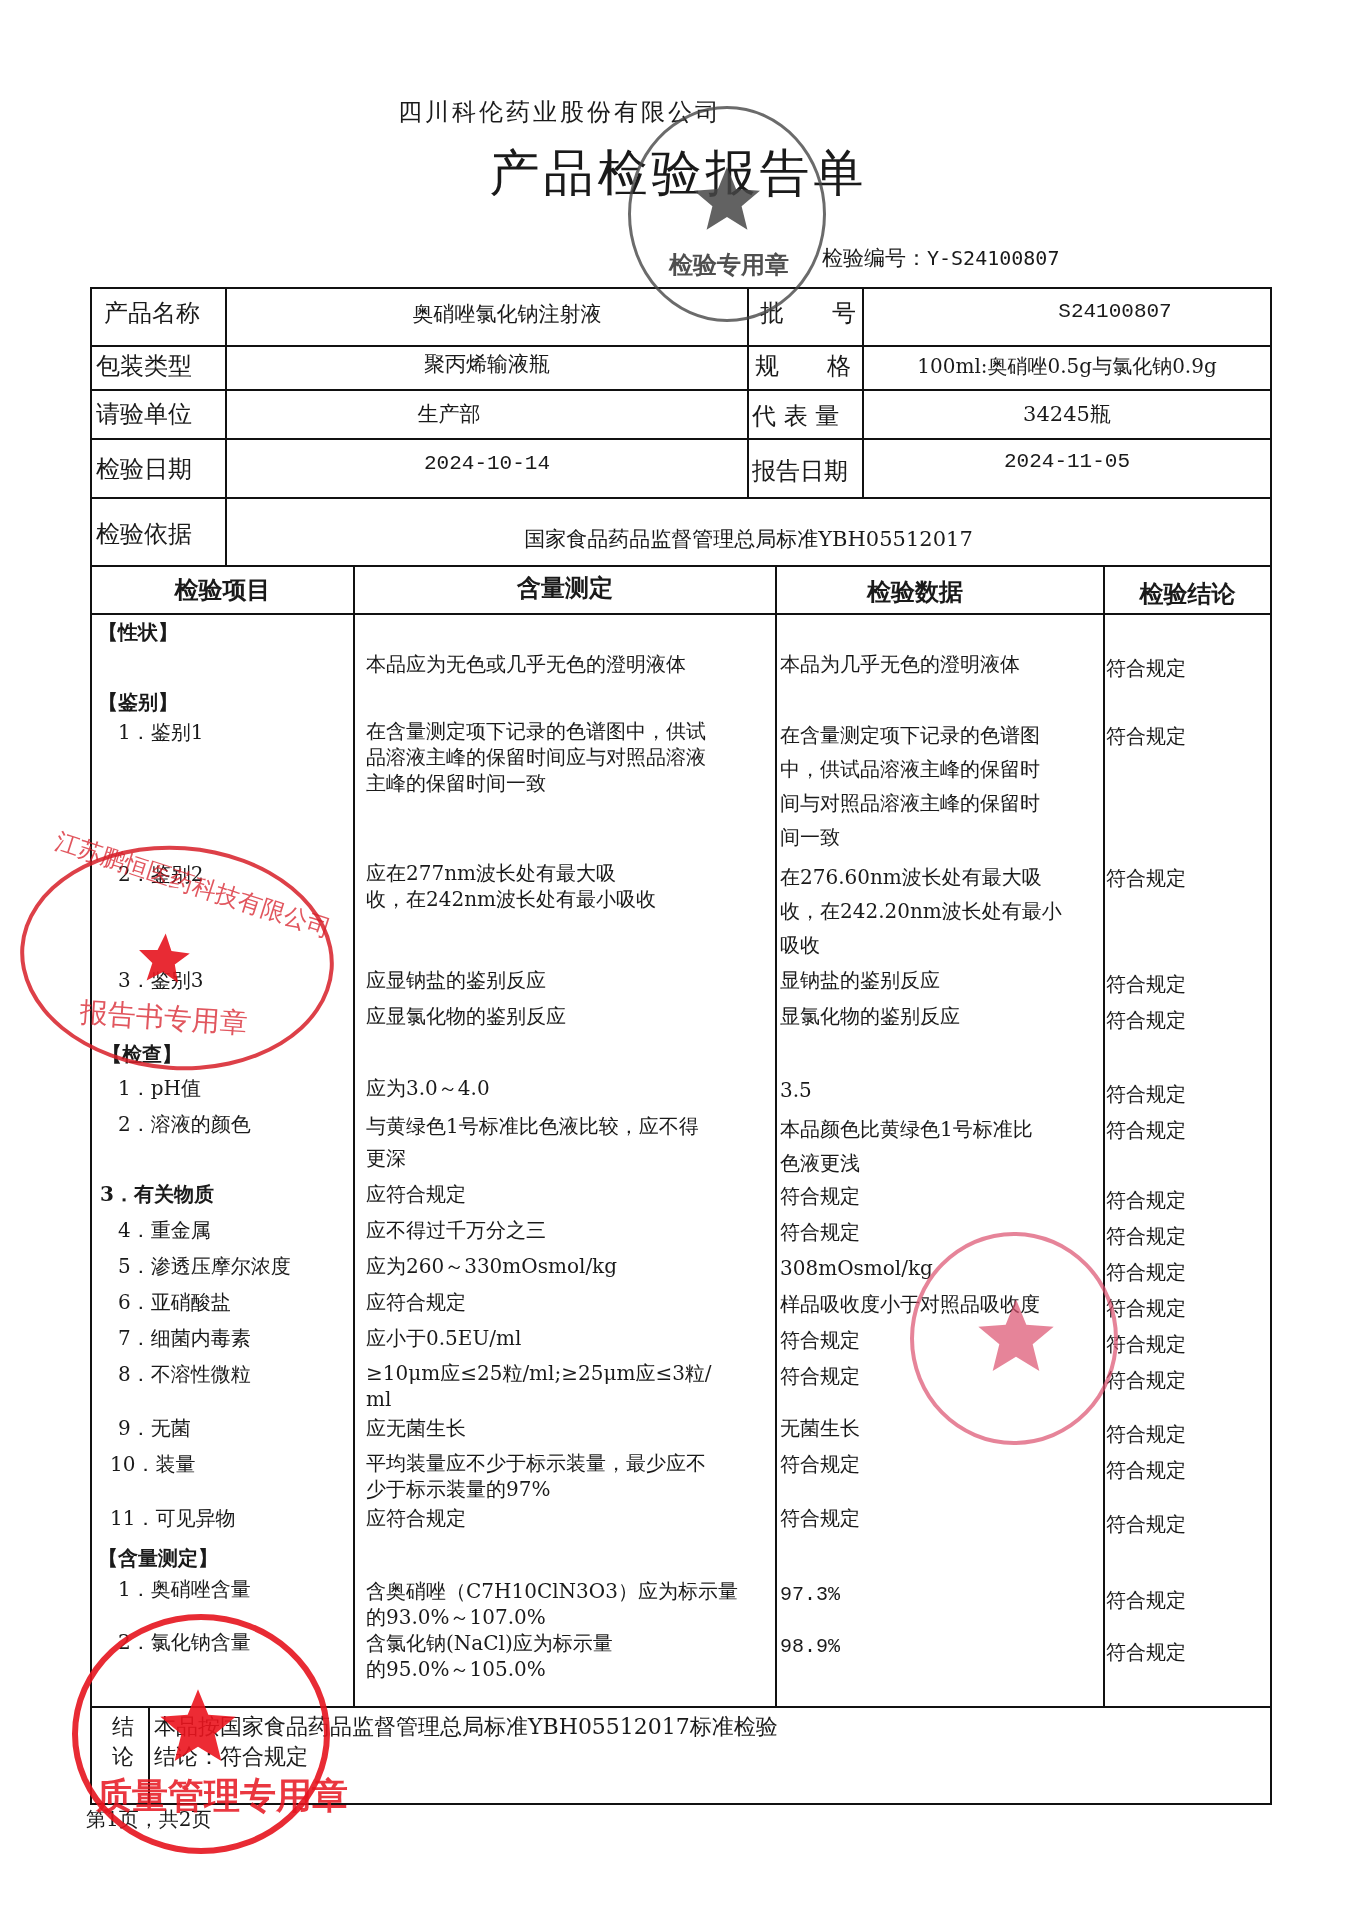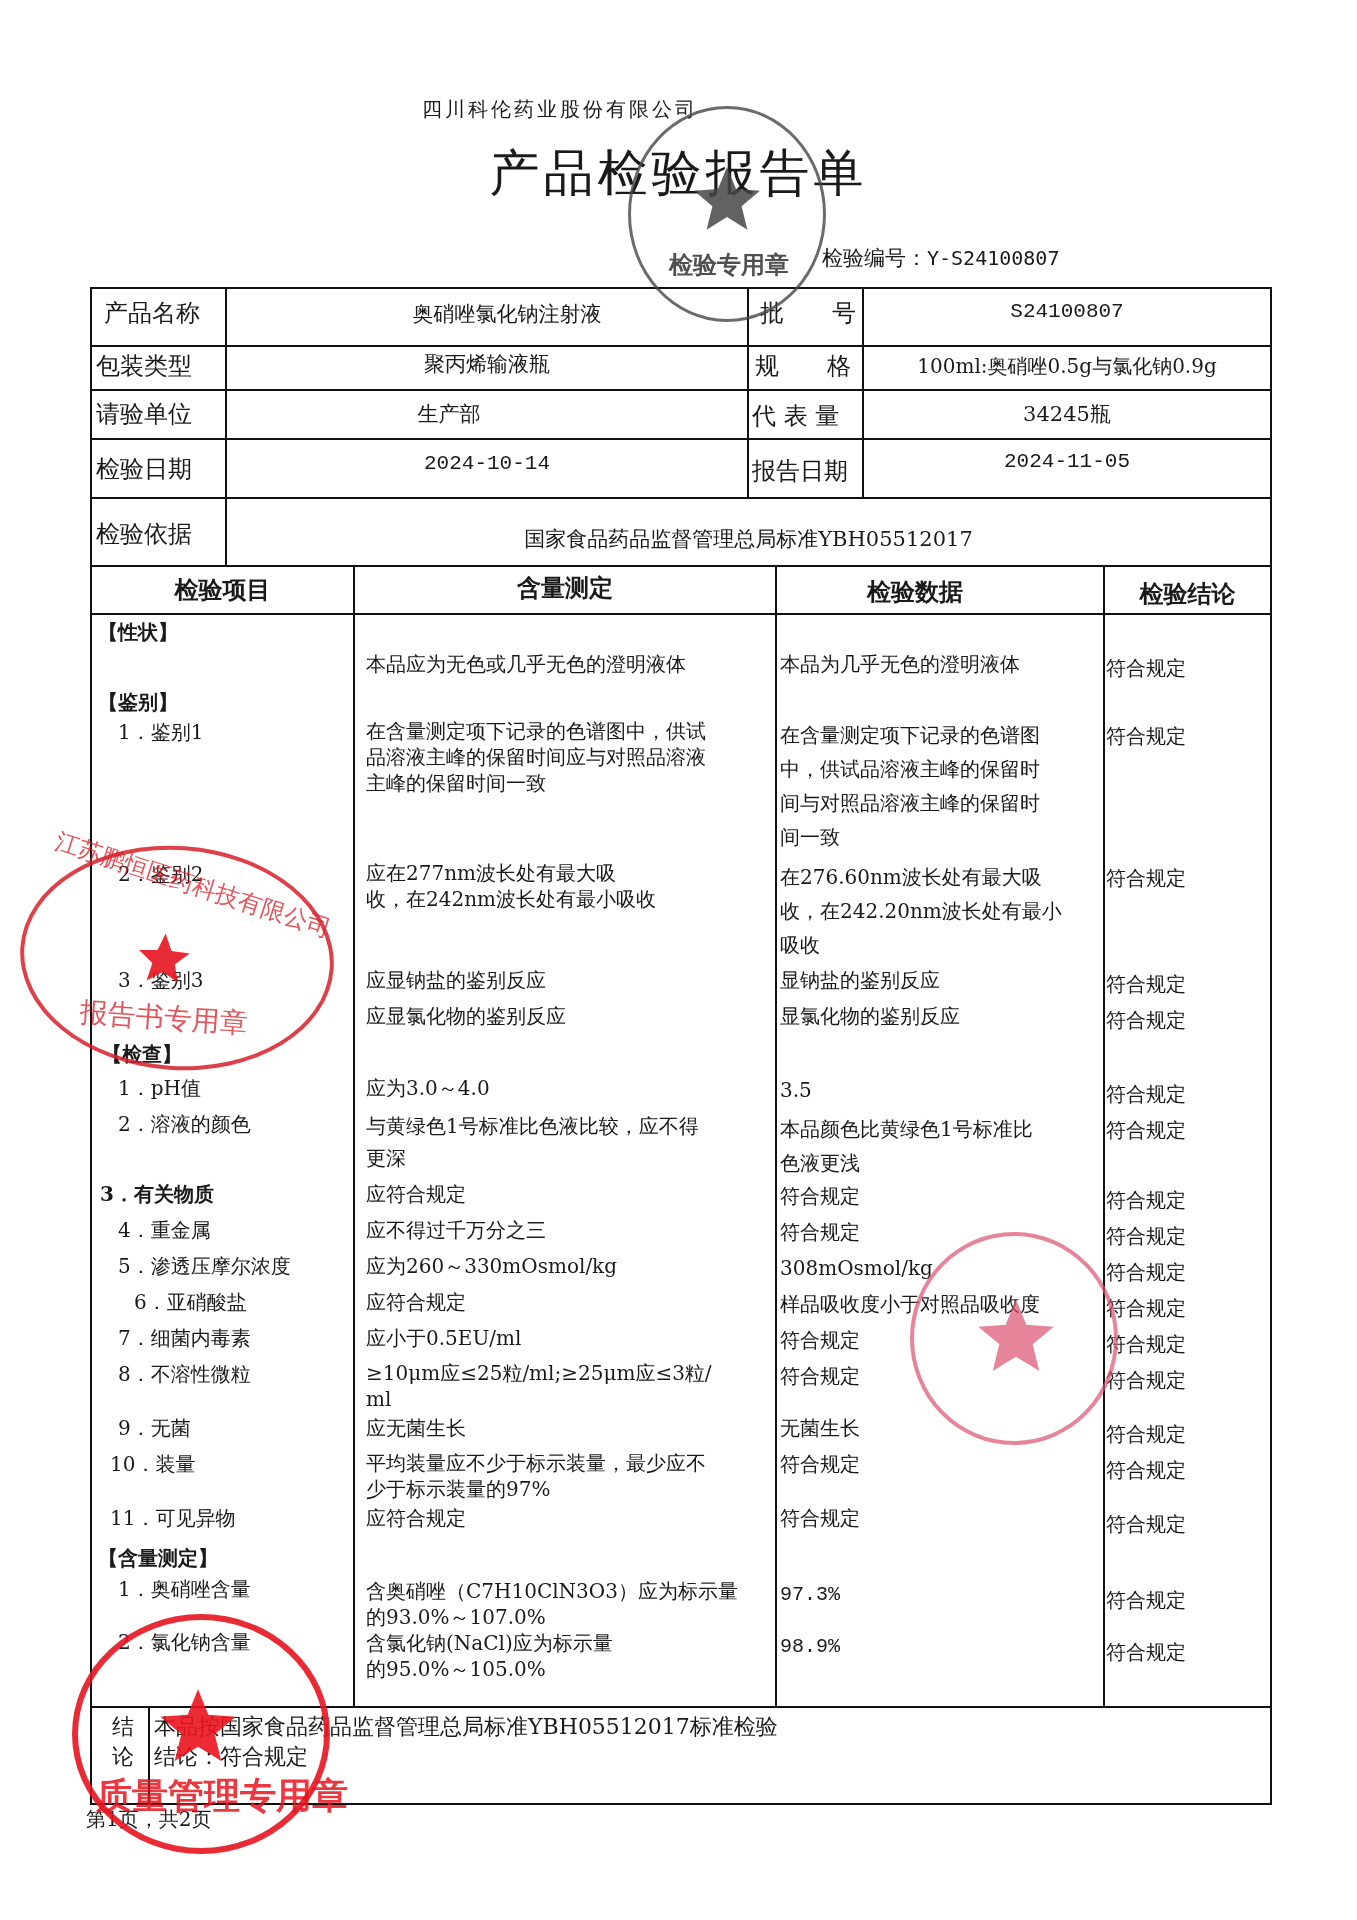--- a/index.html
+++ b/index.html
@@ -1,19 +1,19 @@
 <!DOCTYPE html>
 <html><head>
 <meta charset="utf-8">
 <style>
   html, body { margin:0; padding:0; background:#ffffff; }
   body { width:1357px; height:1920px; position:relative; overflow:hidden;
          font-family:"DejaVu Serif","Liberation Serif",serif; color:#1a1a1a; }
   .abs { position:absolute; }
-  .company { left:0; width:1120px; top:96px; text-align:center; font-size:20px; letter-spacing:3px; }
+  .company { left:0; width:1120px; top:96px; text-align:center; font-size:24px; letter-spacing:3px; }
   .title { left:0; width:1357px; top:140px; text-align:center; font-size:50px; letter-spacing:4px; }
   .report-no { left:822px; top:244px; font-size:21px; }
   .report-no span { font-family:"DejaVu Sans Mono","Liberation Mono",monospace; font-size:20px; }
   .line-h { position:absolute; height:2px; background:#111; }
   .line-v { position:absolute; width:2px; background:#111; }
 
   .lbl { position:absolute; font-size:24px; font-family:"DejaVu Sans","Liberation Sans",sans-serif; }
   .val { position:absolute; font-size:21px; text-align:center; }
   .mono { font-family:"Liberation Mono","DejaVu Sans Mono",monospace; }
   .hdr { position:absolute; font-size:24px; font-weight:bold; text-align:center;
@@ -51,21 +51,21 @@
 
   <div class="line-v" style="left:90px;top:287px;height:1518px;"></div>
   <div class="line-v" style="left:1270px;top:287px;height:1518px;"></div>
   <div class="line-v" style="left:225px;top:287px;height:278px;"></div>
   <div class="line-v" style="left:747px;top:287px;height:210px;"></div>
   <div class="line-v" style="left:862px;top:287px;height:210px;"></div>
 
   <div class="lbl" style="left:104px;top:297px;">产品名称</div>
   <div class="val" style="left:227px;width:560px;top:300px;">奥硝唑氯化钠注射液</div>
   <div class="lbl" style="left:760px;top:297px;">批　　号</div>
-  <div class="val mono" style="left:864px;width:406px;top:300px;">S24100807</div>
+  <div class="val mono" style="left:864px;width:406px;top:300px;padding-left:48px;">S24100807</div>
 
   <div class="lbl" style="left:96px;top:350px;">包装类型</div>
   <div class="val" style="left:227px;width:520px;top:350px;">聚丙烯输液瓶</div>
   <div class="lbl" style="left:755px;top:350px;">规　　格</div>
   <div class="val" style="left:864px;width:406px;top:353px;font-size:20px;">100ml:奥硝唑0.5g与氯化钠0.9g</div>
 
   <div class="lbl" style="left:96px;top:398px;">请验单位</div>
   <div class="val" style="left:227px;width:444px;top:400px;">生产部</div>
   <div class="lbl" style="left:752px;top:400px;">代 表 量</div>
   <div class="val" style="left:864px;width:406px;top:400px;">34245瓶</div>
@@ -162,21 +162,21 @@
     <div class="t" style="left:780px;top:1218px;">符合规定</div>
     <div class="t" style="left:1106px;top:1222px;">符合规定</div>
   </div>
   <div>
     <div class="t" style="left:118px;top:1252px;">5．渗透压摩尔浓度</div>
     <div class="t" style="left:366px;top:1252px;">应为260～330mOsmol/kg</div>
     <div class="t" style="left:780px;top:1254px;">308mOsmol/kg</div>
     <div class="t" style="left:1106px;top:1258px;">符合规定</div>
   </div>
   <div>
-    <div class="t" style="left:118px;top:1288px;margin-left:16px;">6．亚硝酸盐</div>
+    <div class="t" style="left:118px;top:1288px;">6．亚硝酸盐</div>
     <div class="t" style="left:366px;top:1288px;">应符合规定</div>
     <div class="t" style="left:780px;top:1290px;">样品吸收度小于对照品吸收度</div>
     <div class="t" style="left:1106px;top:1294px;">符合规定</div>
   </div>
   <div>
     <div class="t" style="left:118px;top:1324px;">7．细菌内毒素</div>
     <div class="t" style="left:366px;top:1324px;">应小于0.5EU/ml</div>
     <div class="t" style="left:780px;top:1326px;">符合规定</div>
     <div class="t" style="left:1106px;top:1330px;">符合规定</div>
   </div>

